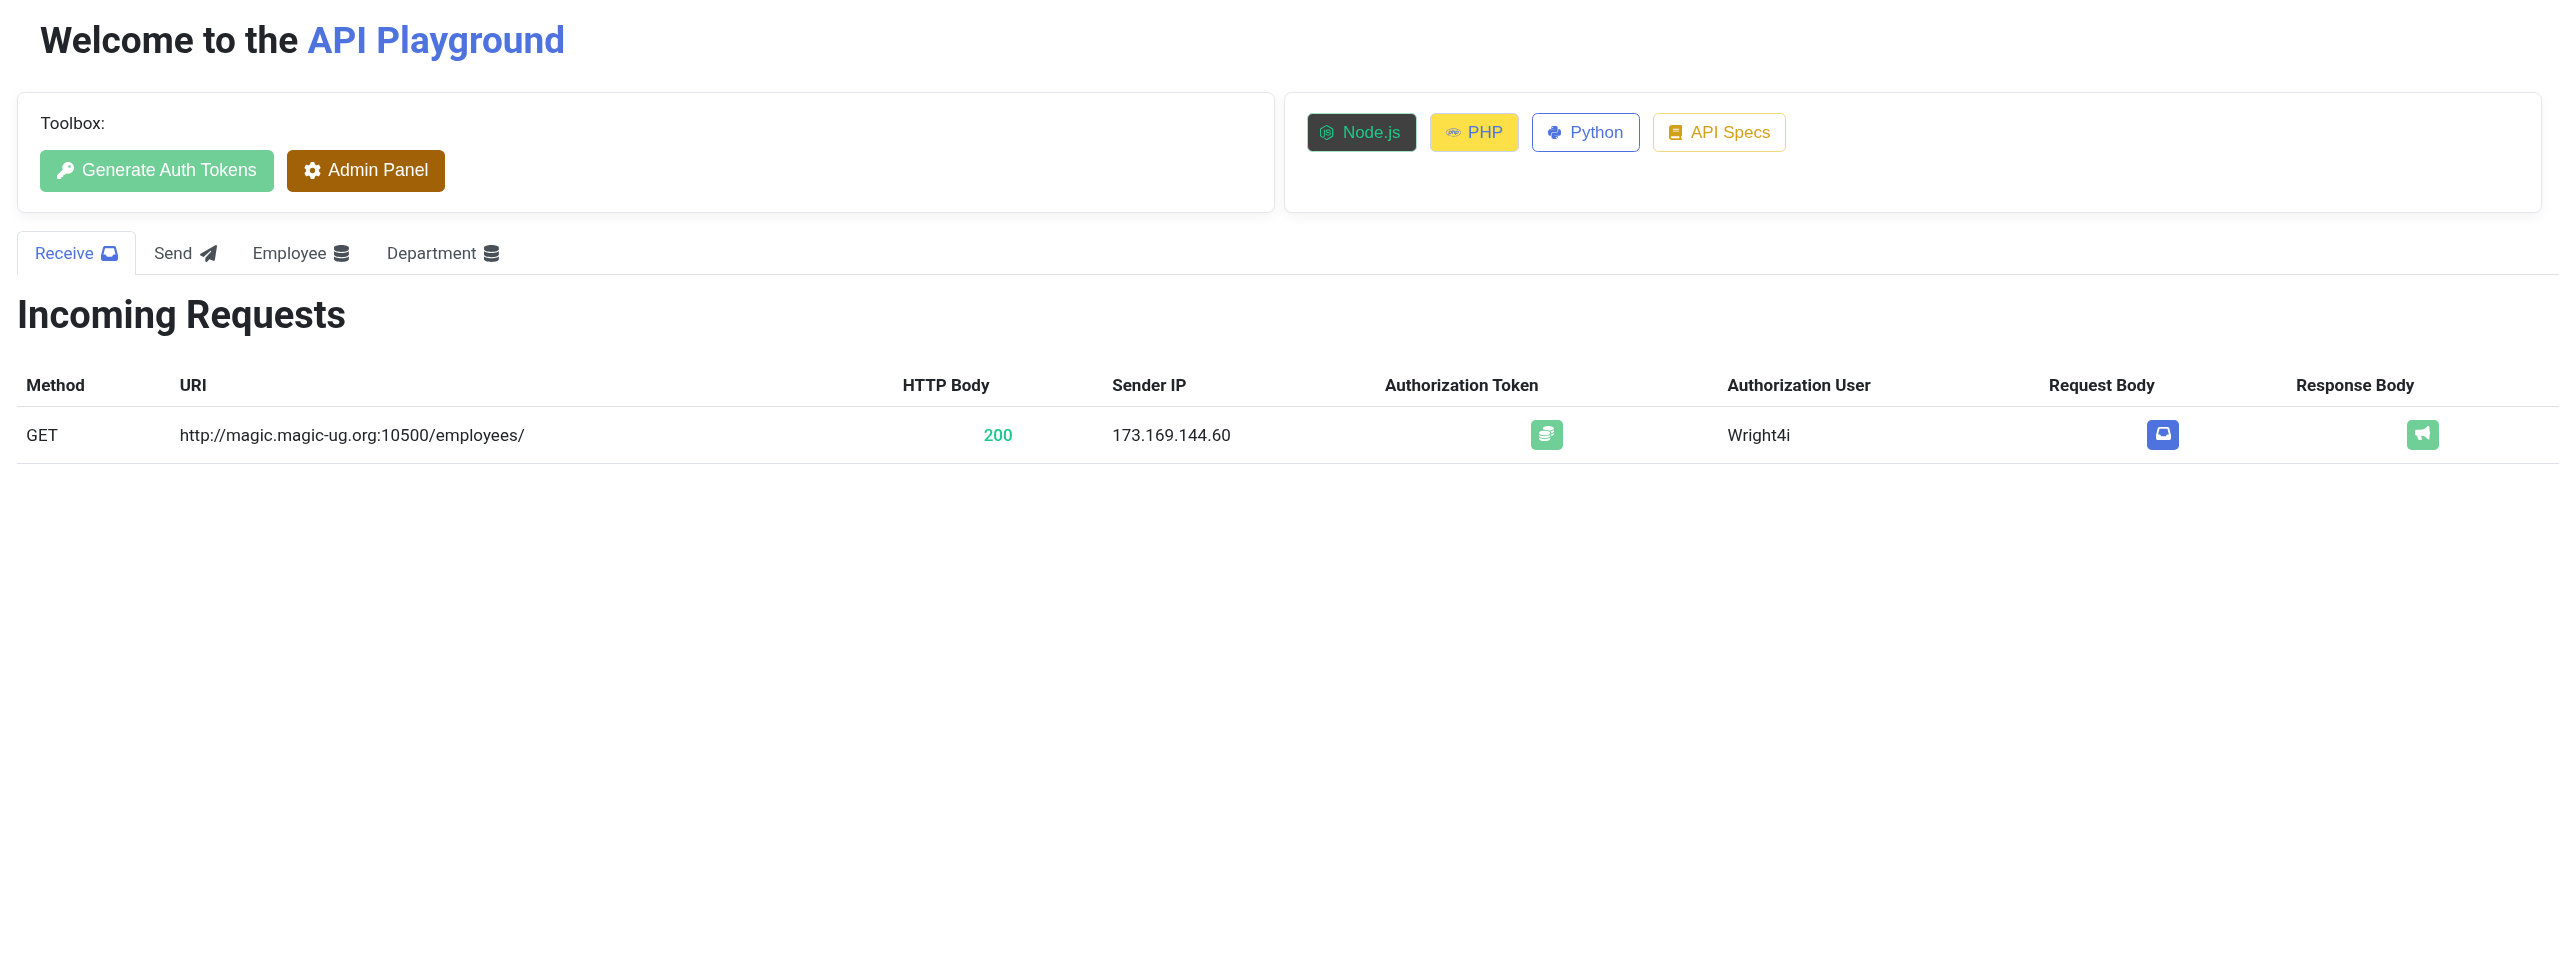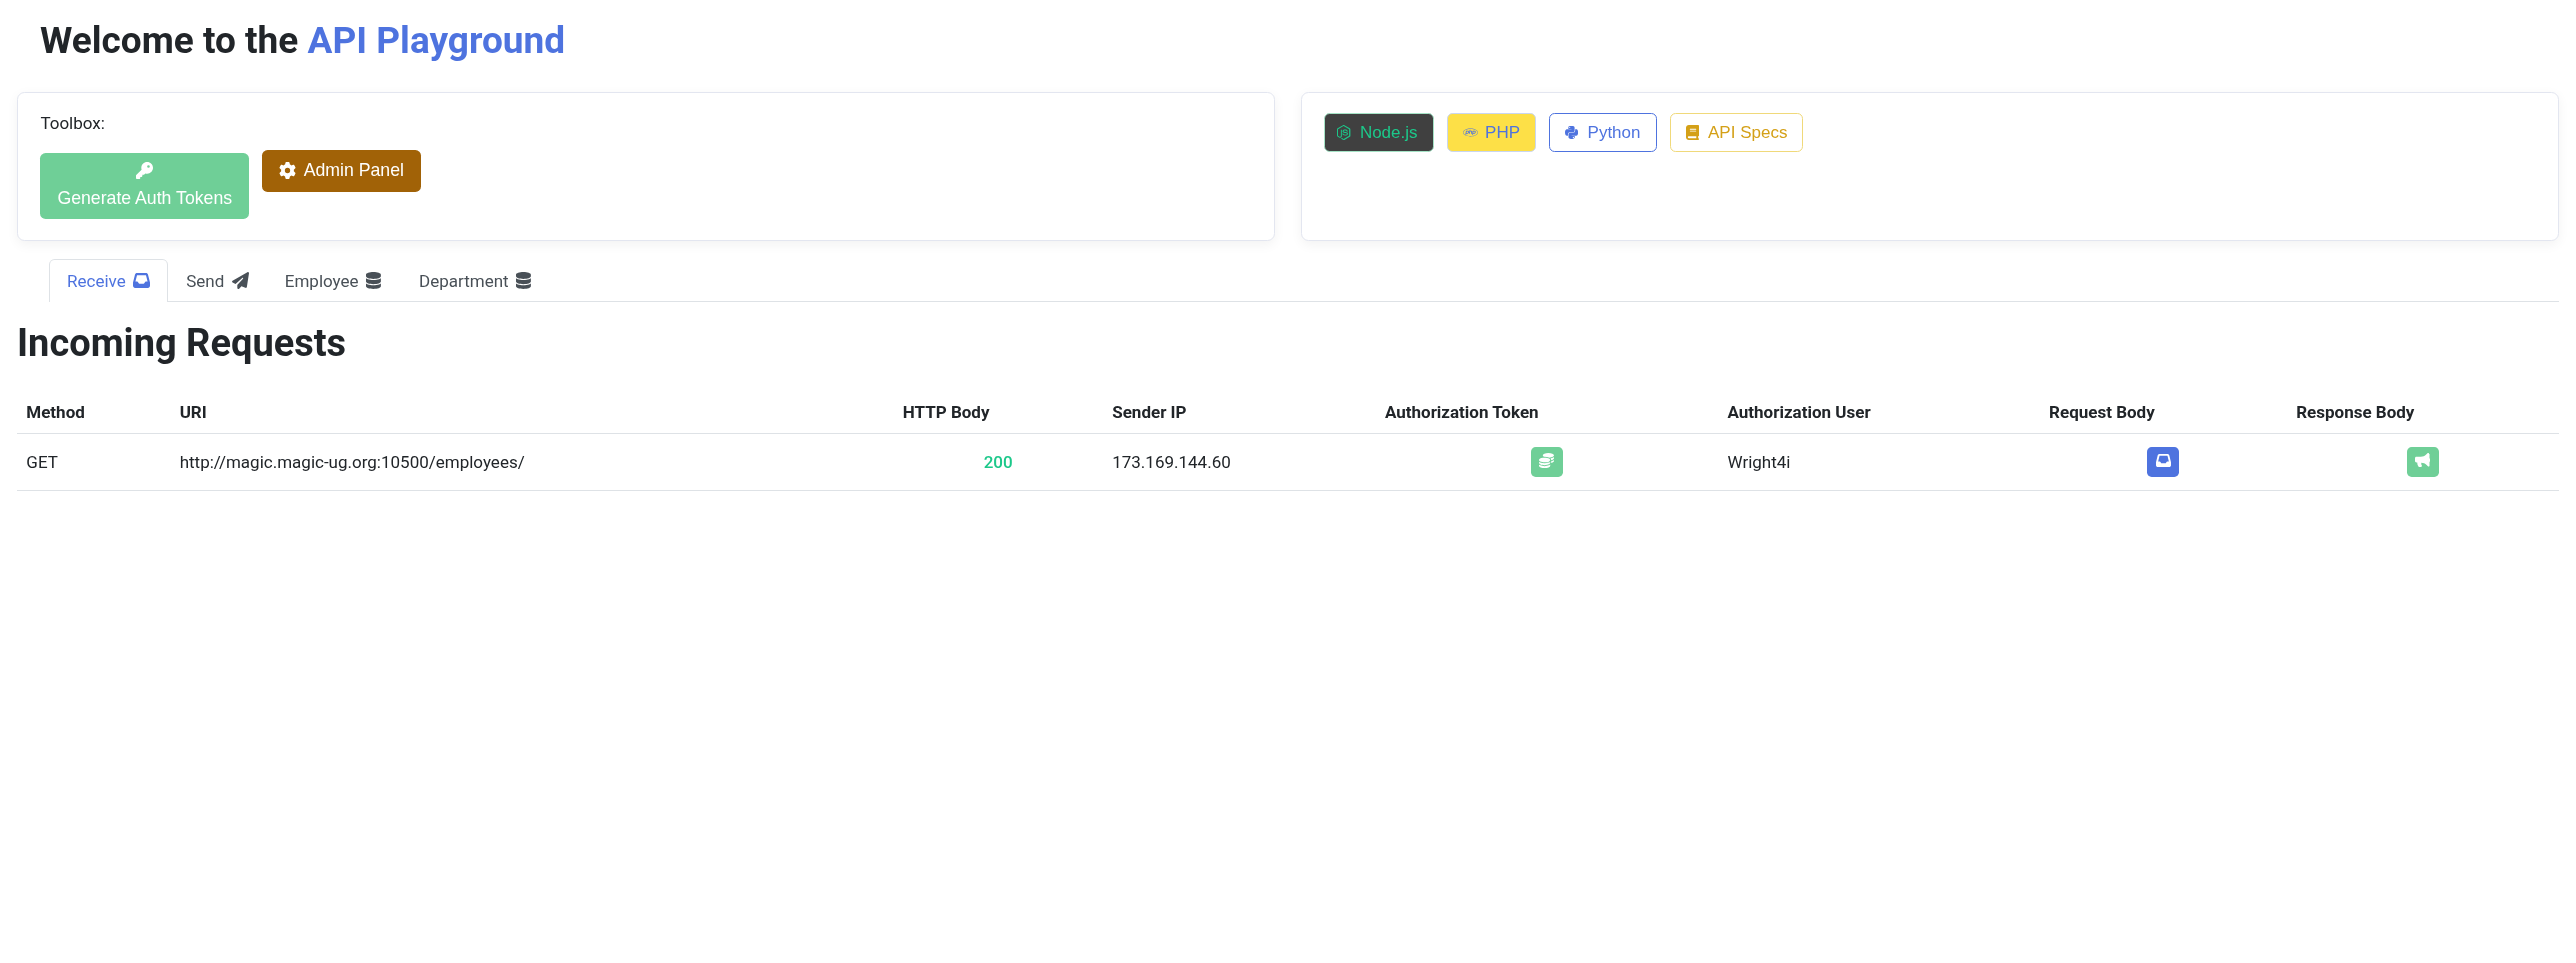--- a/index.html
+++ b/index.html
@@ -14,21 +14,21 @@
       font-weight: 700;
       color: #212529;
       margin-bottom: 30px;
       margin-left: 23px;
     }
     h1.page-title .highlight {
       color: #4e73df;
     }
     .row {
       display: flex;
-      gap: 26px;
+      gap: 9px;
       margin-bottom: 17px;
     }
     .card {
       background: #fff;
       border: 0.9px solid #e3e6f0;
       border-radius: 7.5px;
       padding: 20.5px 22.4px;
       box-shadow: 0 3.7px 11.2px rgba(0,0,0,0.05);
     }
     .col-left { flex: 0 0 calc(50% - 13px); }
@@ -47,34 +47,33 @@
       font-size: 17.7px;
       border: none;
       cursor: pointer;
       margin-right: 9.3px;
       line-height: 1.3;
     }
     .btn-sm {
       padding: 7.5px 15px;
       font-size: 17px;
     }
-    .btn-success-soft { background: #6fcf97; color: #fff; flex-direction: column; }
+    .btn-success-soft { background: #6fcf97; color: #fff; }
     .btn-dark { background: #a16207; color: #fff; }
     .btn-outline-green { background: #404040; color: #1cc88a; border: 0.9px solid #a5e3c6; padding-left: 12px; }
     .btn-outline-blue-soft { background: #fde047; color: #4e73df; border: 0.9px solid #c9d6f0; }
     .btn-outline-blue { background: #fff; color: #4e73df; border: 0.9px solid #4e73df; }
     .btn-outline-yellow { background: #fff; color: #d4a017; border: 0.9px solid #f0d97a; }
     .btn .icon { display: inline-flex; width: 17px; height: 17px; }
     .btn-sm .icon { width: 15px; height: 15px; }
     .nav-tabs {
       display: flex;
       border-bottom: 0.9px solid #dee2e6;
       margin-bottom: 18.7px;
       gap: 0;
-      margin-left: 32px;
     }
     .nav-tab {
       padding: 11.2px 17px;
       font-size: 17px;
       color: #495057;
       cursor: pointer;
       border: 0.9px solid transparent;
       border-bottom: none;
       border-radius: 5.6px 5.6px 0 0;
       display: inline-flex;

